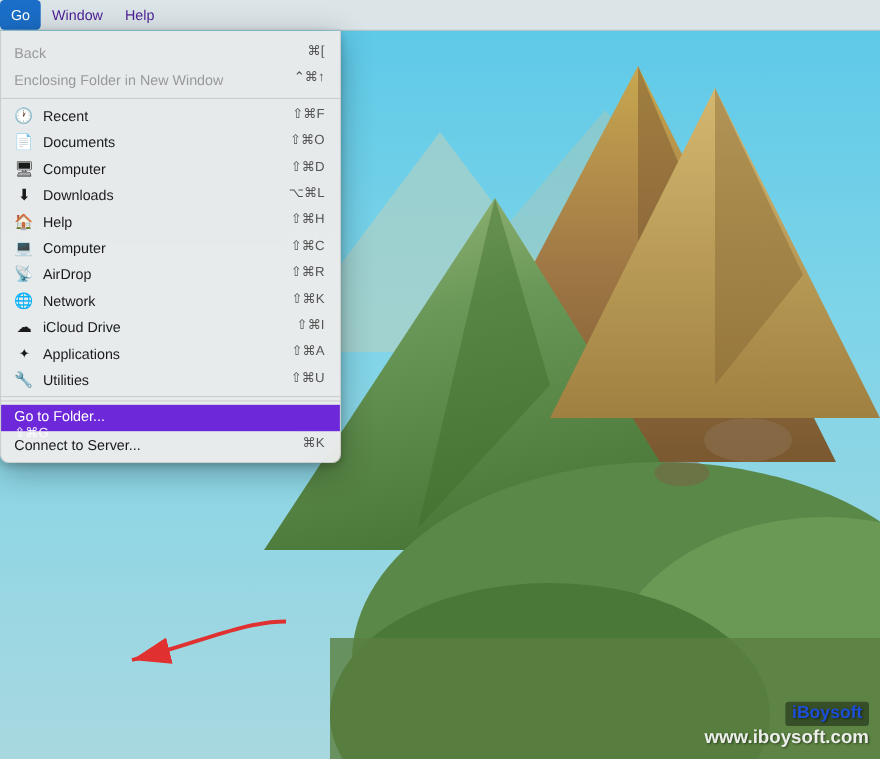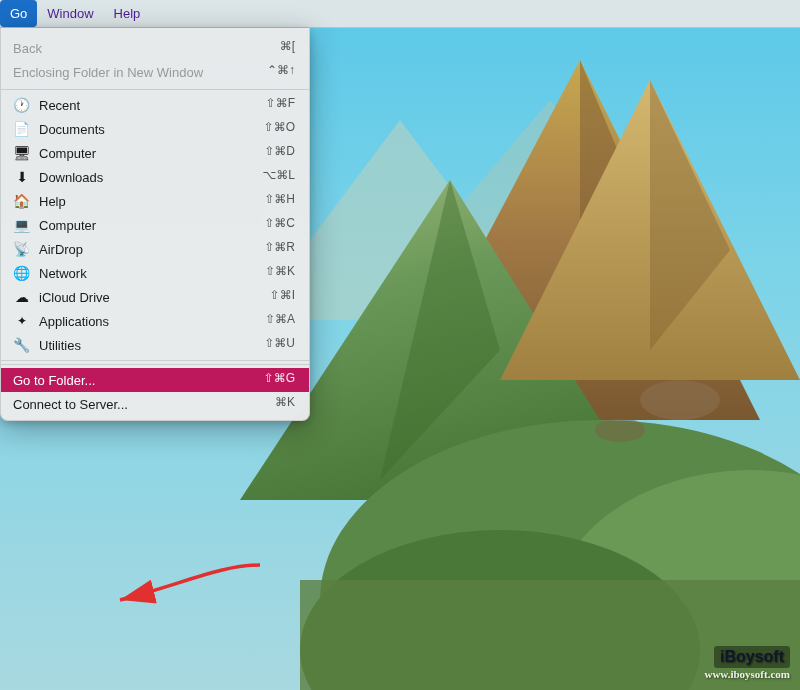--- a/index.html
+++ b/index.html
@@ -105,22 +105,23 @@
       font-size: 13px;
       color: #1a1a1a;
     }
 
     .menu-item.disabled {
       color: #999;
       cursor: default;
     }
 
     .menu-item.highlighted {
-      background: #be185d;
+      background: #6d28d9;
       color: white;
+      flex-direction: column;
     }
 
     .menu-item.highlighted .shortcut {
       color: rgba(255,255,255,0.9);
     }
 
     .menu-item-left {
       display: flex;
       align-items: center;
       gap: 8px;
@@ -165,30 +166,29 @@
       font-weight: 600;
       text-shadow: 1px 1px 2px rgba(0,0,0,0.5);
       display: flex;
       flex-direction: column;
       align-items: flex-end;
     }
 
     .watermark .brand {
       font-size: 16px;
       font-weight: 700;
-      color: #0f172a;
+      color: #1d4ed8;
       background: rgba(0,0,0,0.4);
       padding: 2px 6px;
       border-radius: 3px;
     }
 
     .watermark .domain {
-      font-size: 11px;
+      font-size: 17px;
       color: rgba(255,255,255,0.9);
-      font-family: Liberation Serif, serif;
     }
   </style>
 </head>
 <body>
 
 <div class="background"></div>
 
 <svg class="mountain-svg" viewBox="0 0 800 690" xmlns="http://www.w3.org/2000/svg">
 
   <defs>

